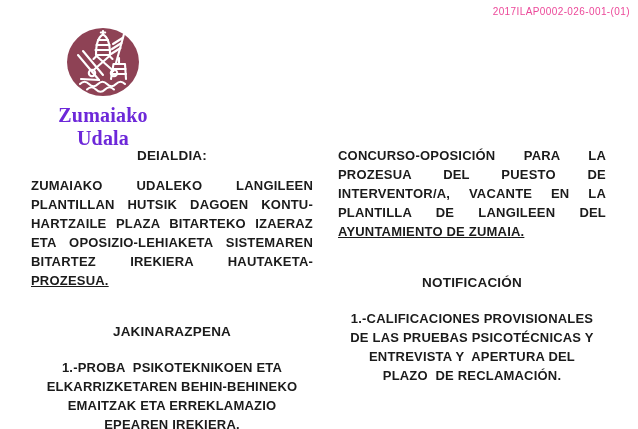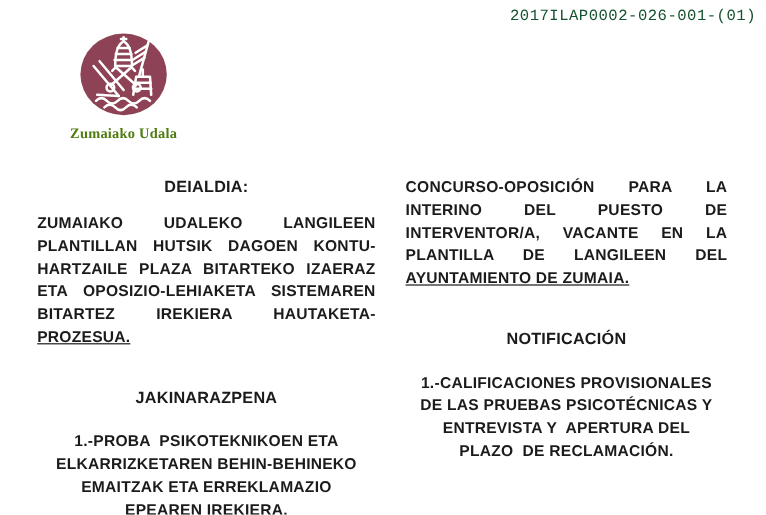--- a/index.html
+++ b/index.html
@@ -11,43 +11,42 @@
     overflow: hidden;
     font-family: "Liberation Sans", "DejaVu Sans", sans-serif;
     color: #1b1b1b;
   }
 
   
   .doc-ref {
     position: absolute;
     top: 6px;
     right: 8px;
-    font-size: 13px;
+    font-size: 10px;
     font-weight: 400;
     letter-spacing: 0.4px;
-    color: #14532d;
-    font-family: Liberation Mono, monospace;
+    color: #ec4899;
   }
 
   
   .logo-block {
     position: absolute;
     left: 33px;
     top: 27px;
     width: 140px;
     text-align: center;
   }
   .emblem { display: block; margin: 0 auto; }
   .org-name {
     margin-top: 7px;
     font-family: "Liberation Serif", "DejaVu Serif", serif;
     font-weight: bold;
-    font-size: 12px;
+    font-size: 20px;
     letter-spacing: 0.2px;
-    color: #4d7c0f;
+    color: #6d28d9;
   }
 
   
   .col { position: absolute; top: 146px; }
   .col-left  { left: 31px;  width: 282px; }
   .col-right { left: 338px; width: 268px; }
 
   .col-heading, .subheading {
     text-align: center;
     font-weight: bold;
@@ -131,21 +130,21 @@
         <div class="tline center">1.-PROBA  PSIKOTEKNIKOEN ETA</div>
         <div class="tline center">ELKARRIZKETAREN BEHIN-BEHINEKO</div>
         <div class="tline center">EMAITZAK ETA ERREKLAMAZIO</div>
         <div class="tline center lastline">EPEAREN IREKIERA.</div>
       </div>
   </div>
 
   <div class="col col-right">
     <div class="para">
         <div class="tline justify">CONCURSO-OPOSICIÓN PARA LA</div>
-        <div class="tline justify">INTERINO DEL PUESTO DE</div>
+        <div class="tline justify">PROZESUA DEL PUESTO DE</div>
         <div class="tline justify">INTERVENTOR/A, VACANTE EN LA</div>
         <div class="tline justify">PLANTILLA DE LANGILEEN DEL</div>
         <div class="tline justify lastline">AYUNTAMIENTO DE ZUMAIA.</div>
       </div>
     <div class="subheading">NOTIFICACIÓN</div>
     <div class="item">
         <div class="tline center">1.-CALIFICACIONES PROVISIONALES</div>
         <div class="tline center">DE LAS PRUEBAS PSICOTÉCNICAS Y</div>
         <div class="tline center">ENTREVISTA Y  APERTURA DEL</div>
         <div class="tline center lastline">PLAZO  DE RECLAMACIÓN.</div>

